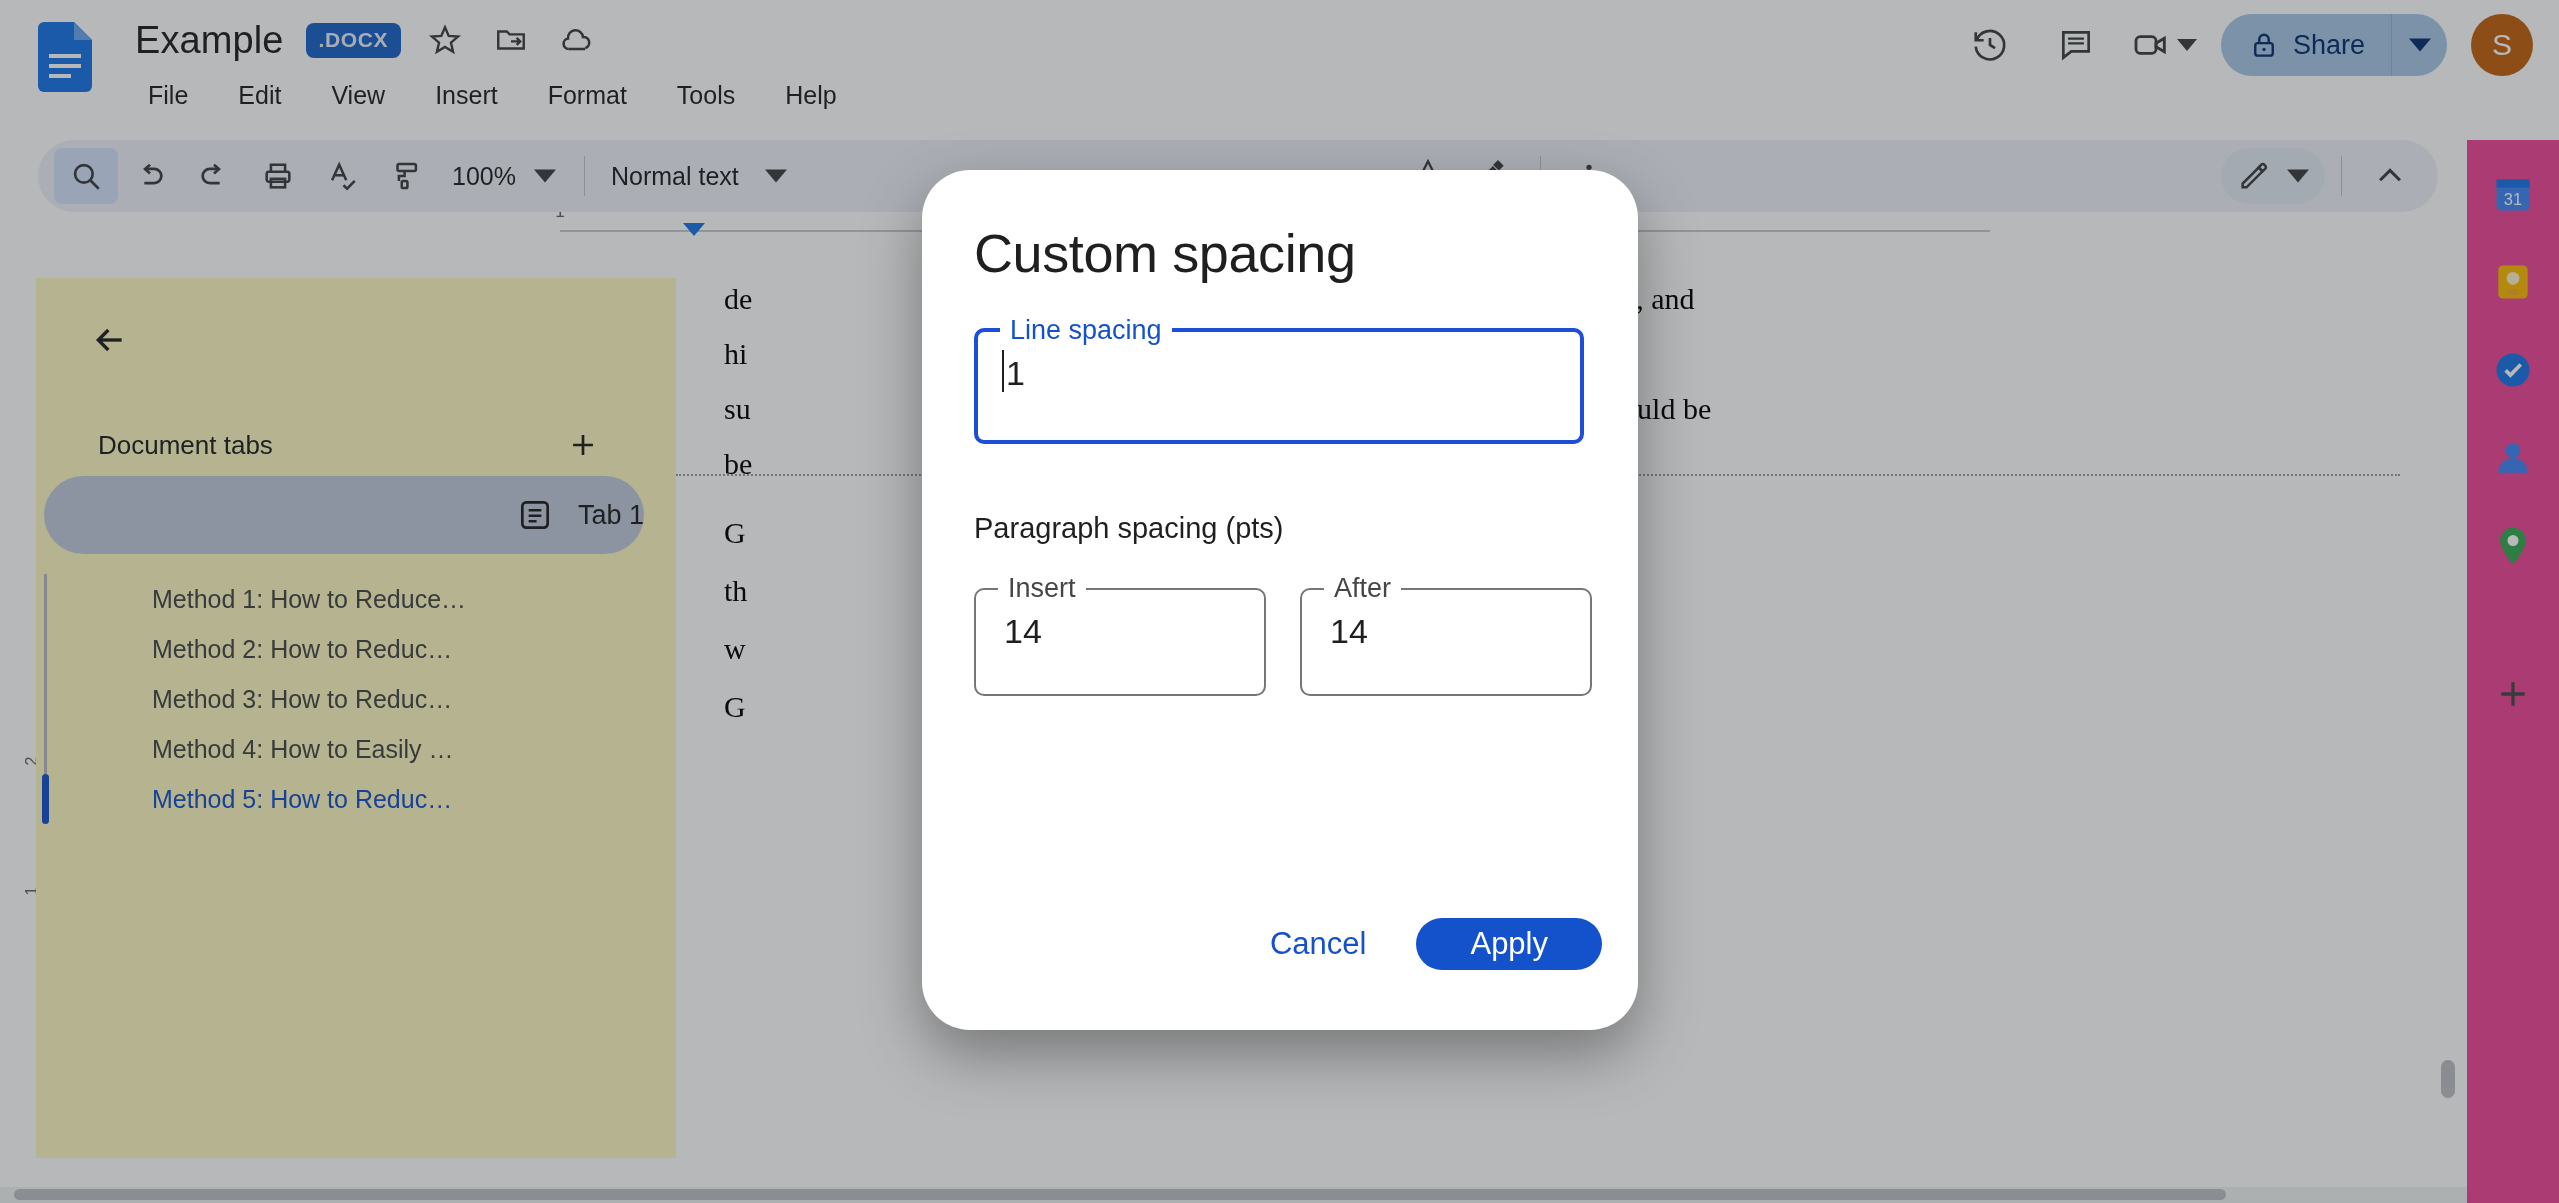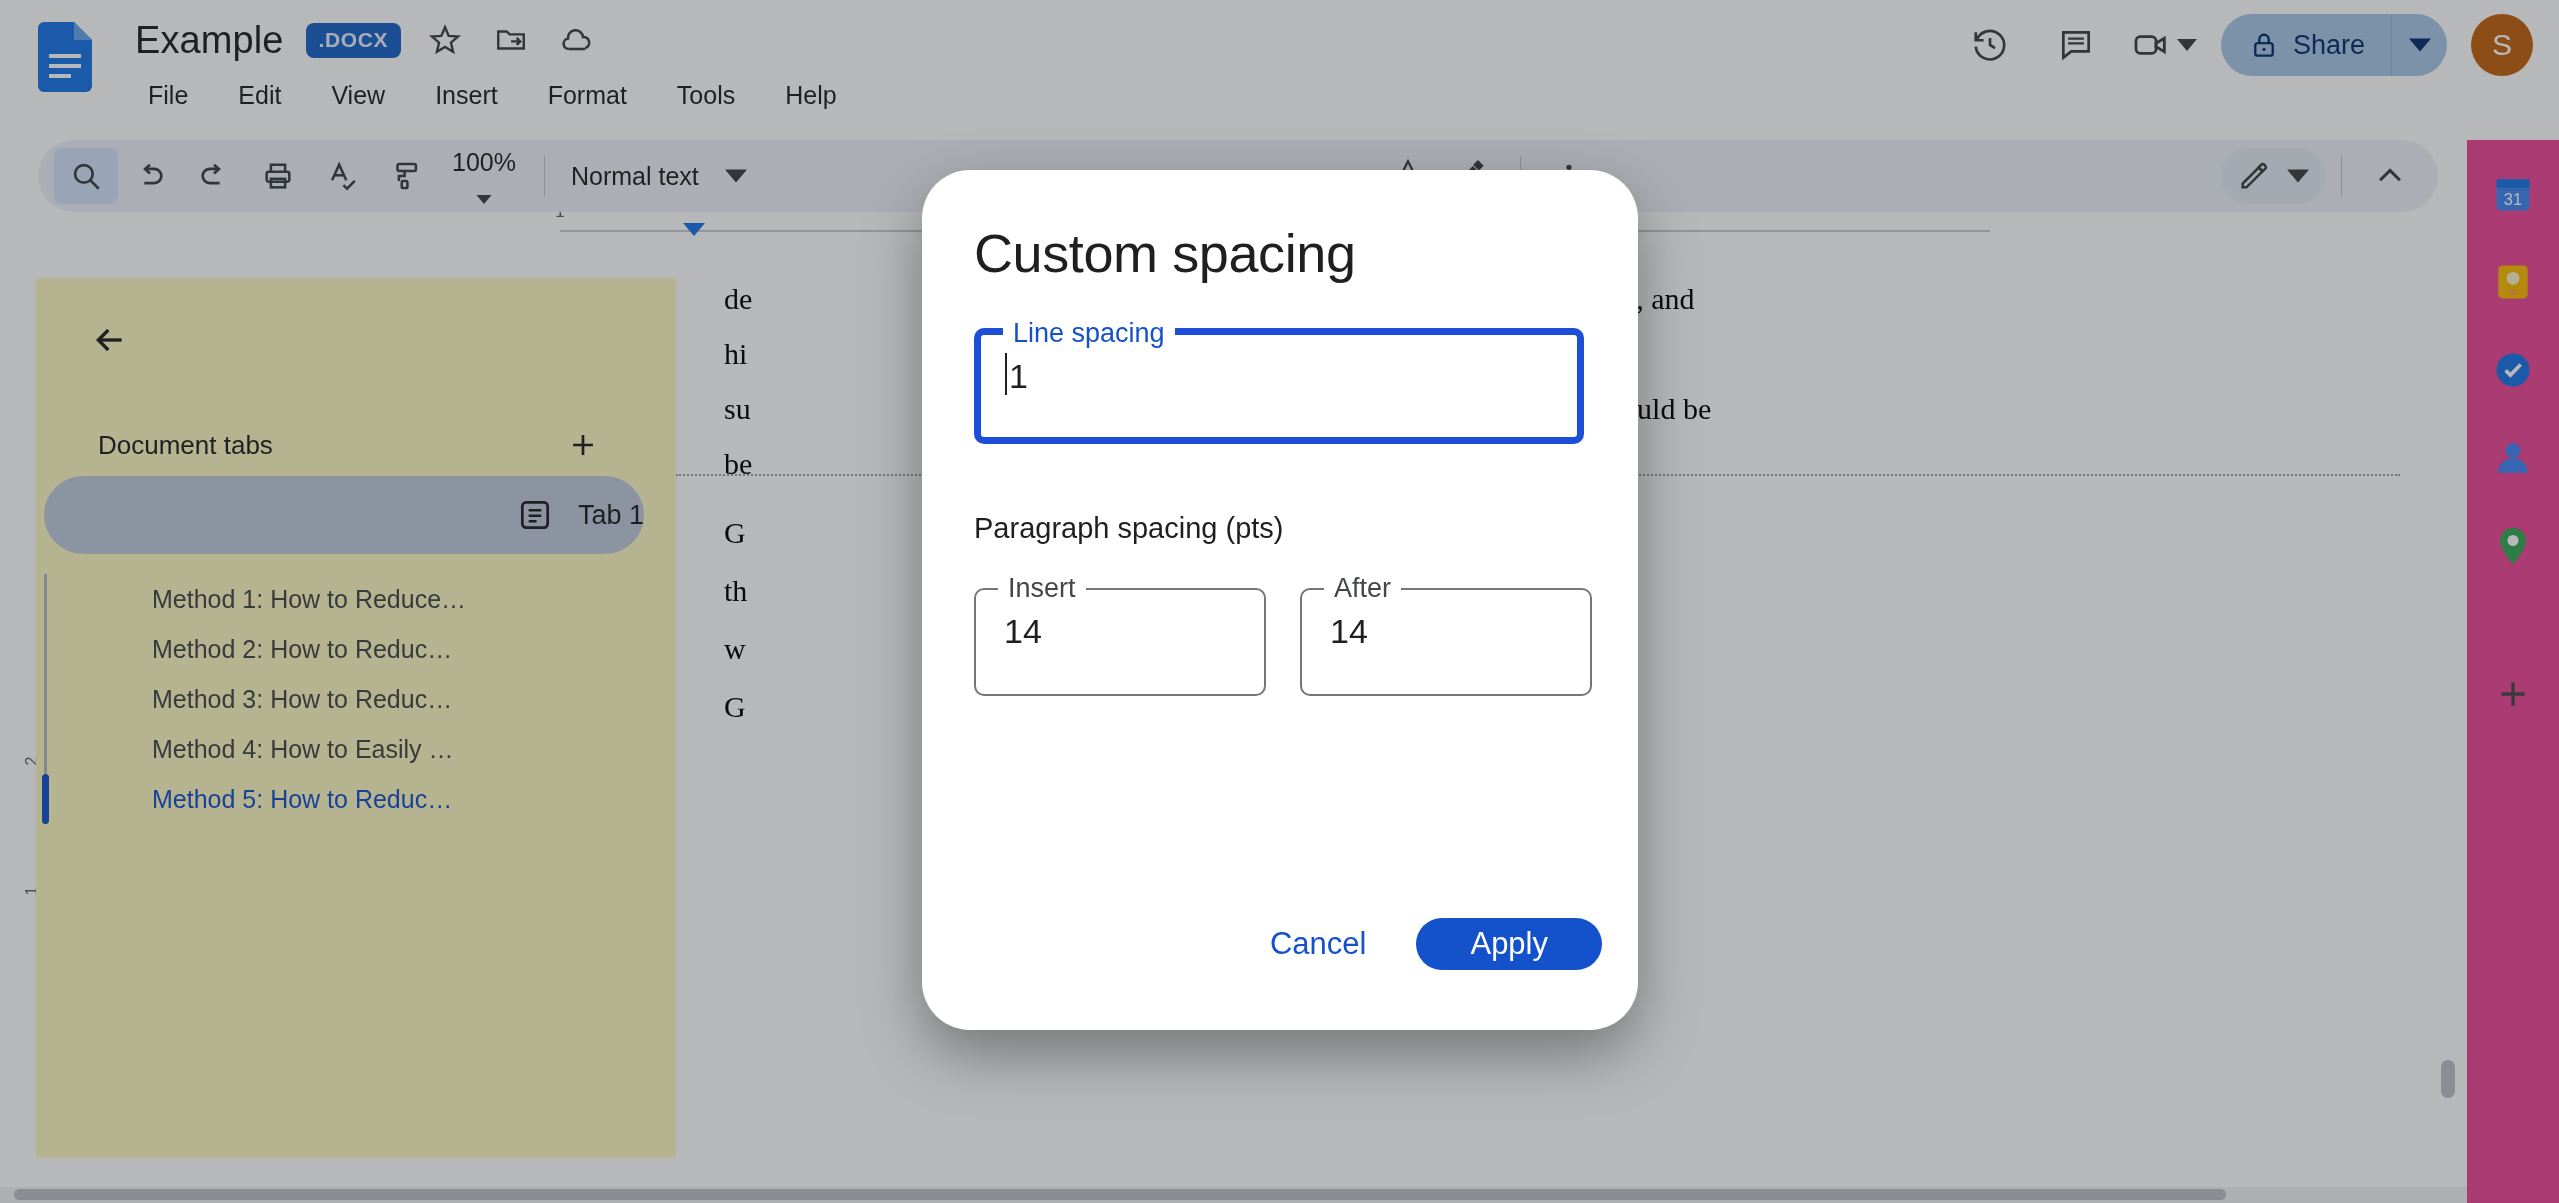--- a/index.html
+++ b/index.html
@@ -103,21 +103,20 @@
   .tb-btn {
     width: 64px; height: 56px; border-radius: 8px;
     display:flex; align-items:center; justify-content:center;
     color: #3c4043; flex: 0 0 auto;
   }
   .tb-btn.active { background: #d3e3fd; }
   .zoom-sel {
     display:flex; align-items:center; gap: 18px;
     padding: 0 12px 0 14px; height: 56px; color:#1f1f1f;
     font-size: 25px;
-    flex-direction: column;
   }
   .tb-sep { width: 1px; height: 40px; background: #c0c6cc; margin: 0 16px; flex:0 0 auto; }
   .style-sel {
     display:flex; align-items:center; gap: 26px;
     height: 56px; padding: 0 10px; font-size: 25px; color:#1f1f1f;
   }
   .tb-spacer { flex: 1 1 auto; }
   .txtcolor-btn {
     width: 64px; height: 56px; border-radius: 8px;
     display:flex; flex-direction: column; align-items:center; justify-content:center;
@@ -268,21 +267,21 @@
     box-shadow: 0 24px 60px rgba(0,0,0,0.35);
     z-index: 900;
     padding: 0 52px;
   }
   .dlg-title {
     position:absolute; left: 52px; top: 52px;
     font-size: 54px; color: #1f1f1f; letter-spacing: -0.4px;
   }
   .field {
     position: absolute;
-    border: 7px solid #1d4ed8; border-radius: 10px;
+    border: 4px solid #1d4ed8; border-radius: 10px;
   }
   .field.inactive { border: 2px solid #747775; }
   .field-label {
     position: absolute; top: -17px; left: 22px;
     background: #ffffff; padding: 0 10px;
     font-size: 27px; color: #1452cc; line-height: 30px;
   }
   .field.inactive .field-label { color: #444746; }
   .field-value {
     position: absolute; left: 28px; top: 22px;

